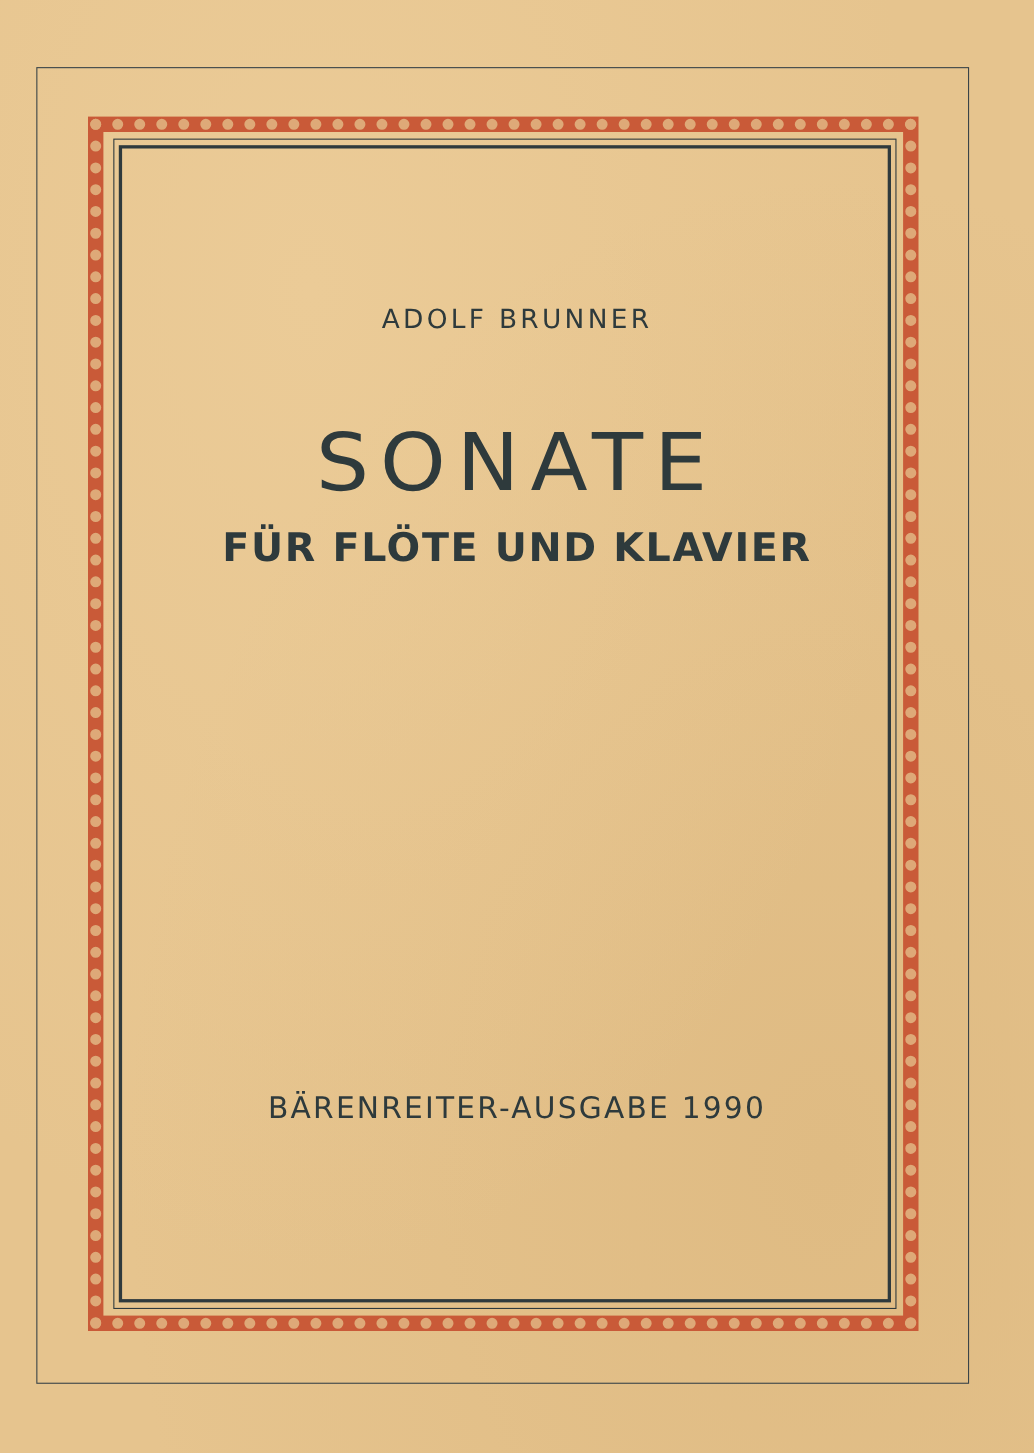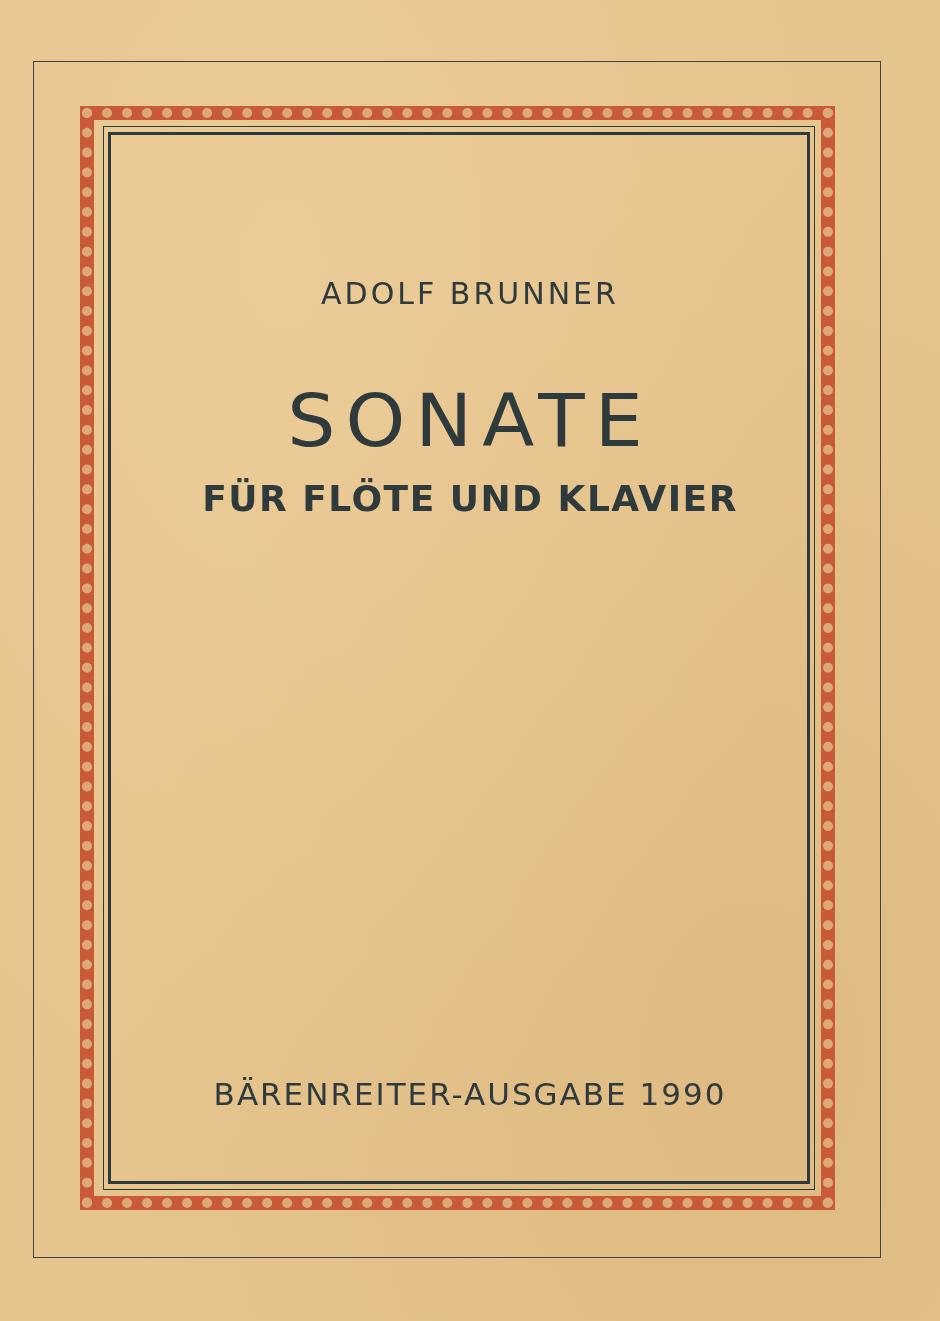--- a/index.html
+++ b/index.html
@@ -14,24 +14,24 @@
     box-sizing:border-box;border:14px solid #c95a38;
     }
   .red-band::before{content:"";position:absolute;left:-12px;top:-12px;right:-12px;bottom:-12px;
     border:10px dotted rgba(230,196,142,0.75);pointer-events:none;}
   .thin-line{position:absolute;left:103px;top:126px;width:712px;height:1064px;
     border:1.5px solid #2f3a3d;box-sizing:border-box;}
   .thick-line{position:absolute;left:108px;top:132px;width:702px;height:1052px;
     border:3.5px solid #2f3a3d;box-sizing:border-box;}
   .text{position:absolute;left:0;width:940px;text-align:center;color:#2e3a3c;
     font-family:"DejaVu Sans", sans-serif;white-space:nowrap;}
-  .composer{top:276px;font-size:30px;letter-spacing:3px;}
+  .composer{top:276px;font-size:24px;letter-spacing:3px;}
   .title{top:376px;font-size:76px;letter-spacing:10px;font-weight:normal;transform:scaleY(0.95);}
   .subtitle{top:478px;font-size:36px;letter-spacing:1.5px;font-weight:bold;}
-  .publisher{top:1076px;font-size:31px;letter-spacing:2px;}
+  .publisher{top:992px;font-size:27px;letter-spacing:2px;}
 </style>
 </head>
 <body>
 
 <div class="outer-frame"></div>
 <div class="red-band"></div>
 <div class="thin-line"></div>
 <div class="thick-line"></div>
 
 <div class="text composer">ADOLF BRUNNER</div>

